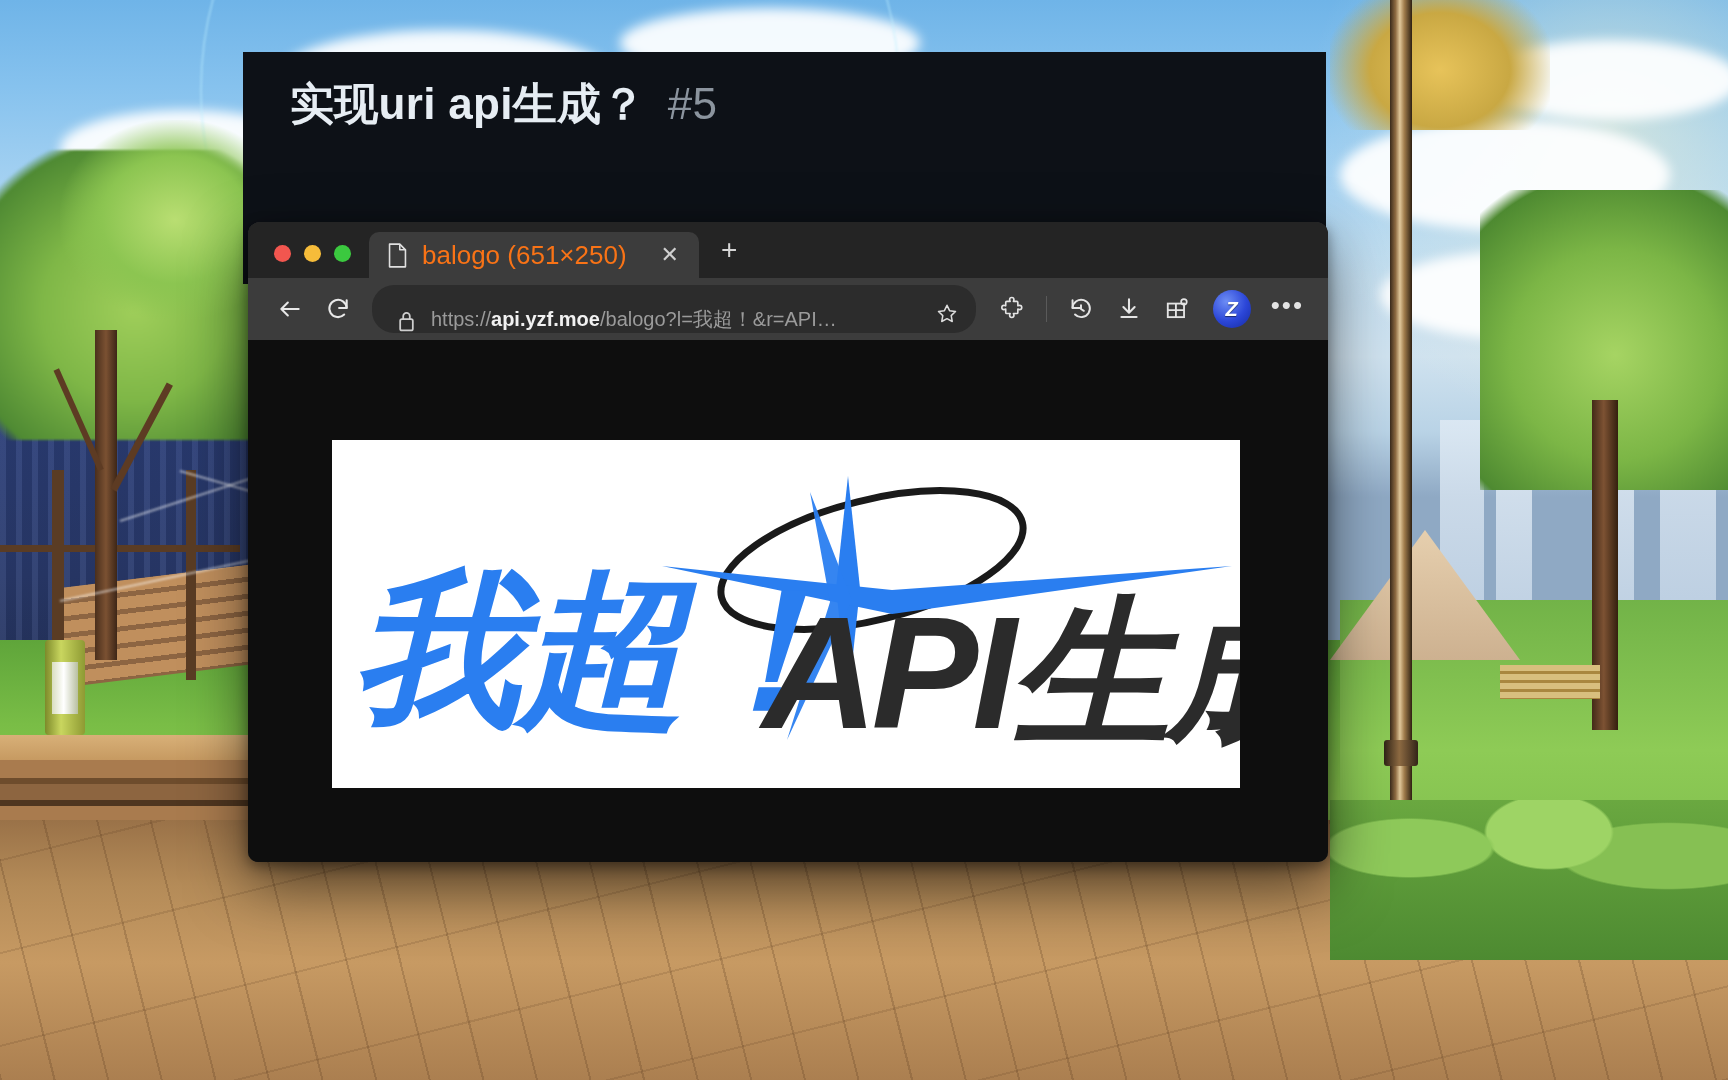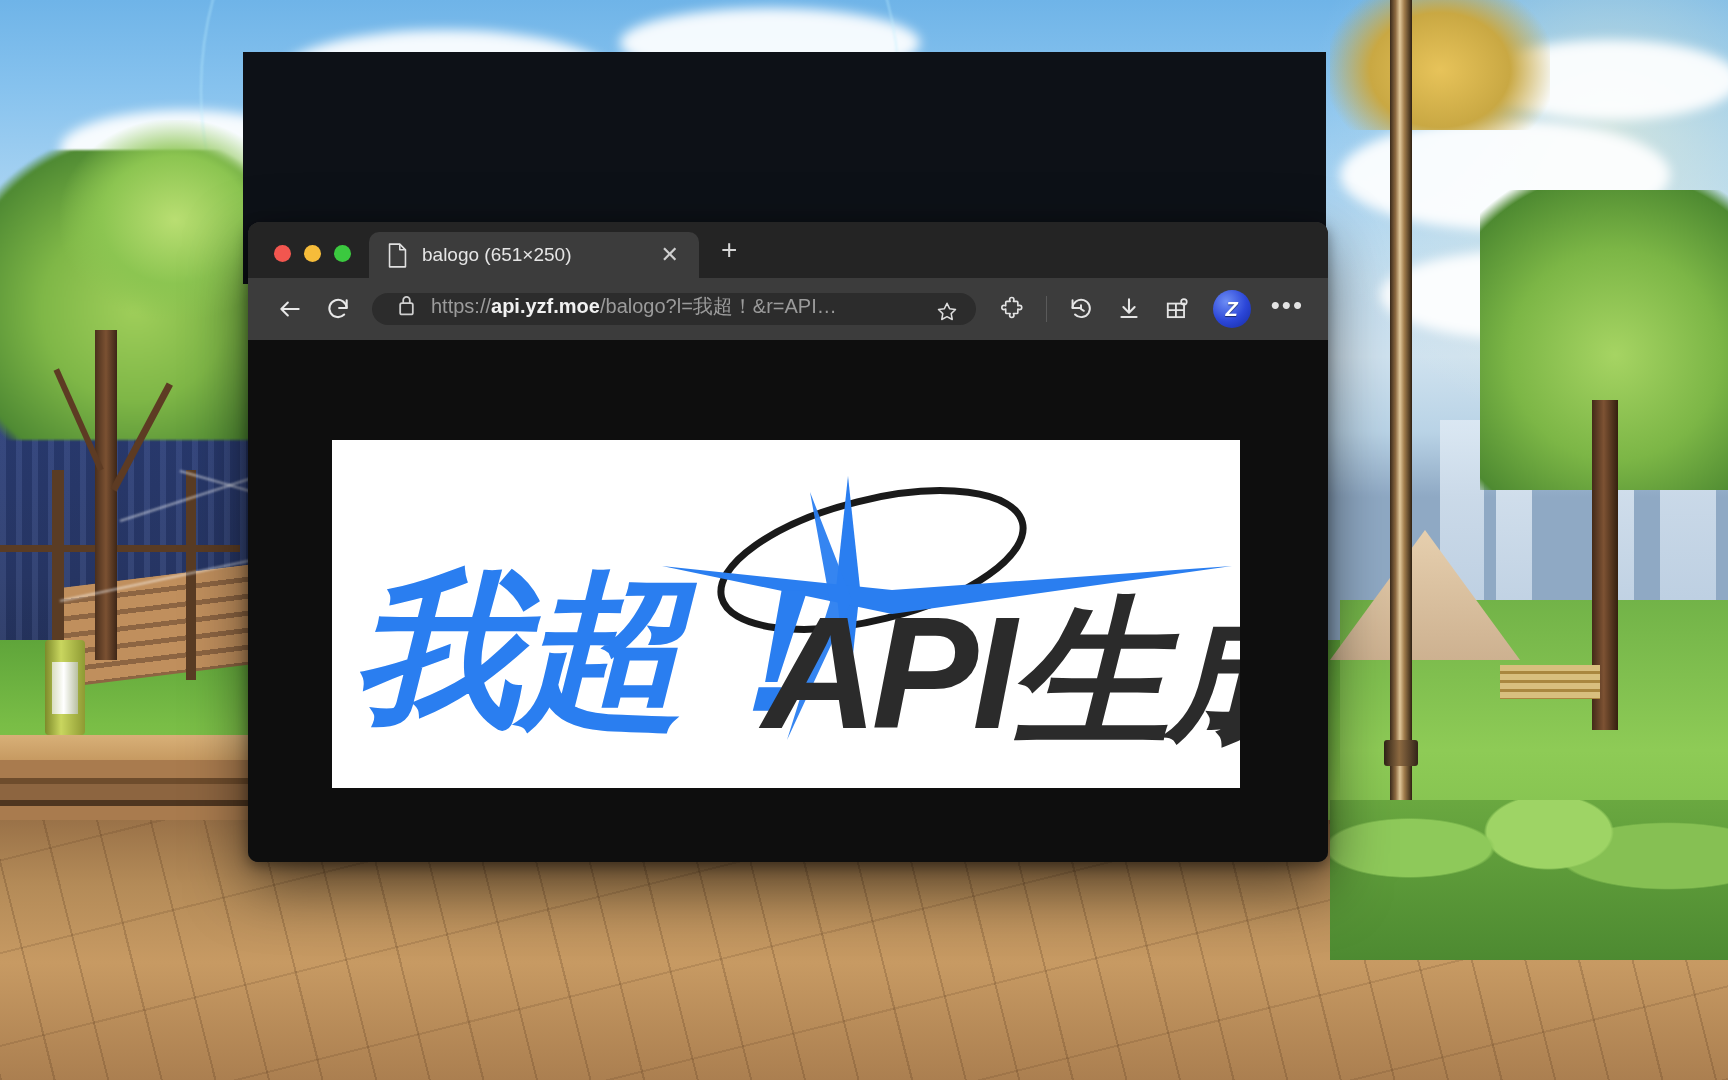--- a/index.html
+++ b/index.html
@@ -214,45 +214,45 @@
   #tab-active {
     position: relative;
     height: 46px; width: 330px;
     background: #3c3c3c;
     border-radius: 10px 10px 0 0;
     display: flex; align-items: center;
     padding: 0 14px 0 18px;
     gap: 14px;
   }
   #tab-title {
-    flex: 1; color: #e5e5e5; font-size: 19px;
+    flex: 1; color: #f97316; font-size: 26px;
     white-space: nowrap; overflow: hidden; text-overflow: ellipsis;
   }
   #tab-close { color:#cfcfcf; font-size: 22px; line-height:1; padding: 2px 6px; cursor: pointer; }
   #new-tab {
     color:#d6d6d6; font-size: 28px; line-height: 1;
     padding: 0 0 14px 22px; cursor: pointer;
   }
 
   #toolbar {
     height: 62px; background: #3c3c3c;
     display: flex; align-items: center;
     padding: 0 18px 0 20px; gap: 4px;
   }
   .tb-btn {
     width: 44px; height: 44px;
     display: flex; align-items: center; justify-content: center;
     color: #e4e4e4; cursor: pointer; border-radius: 50%;
     flex: none;
   }
   #omnibox {
-    flex: 1; height: 32px; margin: 0 10px 0 8px;
+    flex: 1; height: 48px; margin: 0 10px 0 8px;
     background: #2c2c2c; border-radius: 22px;
-    display: flex; align-items: flex-start; gap: 14px;
-    padding: 0 10px 8px 24px;
+    display: flex; align-items: flex-end; gap: 14px;
+    padding: 0 10px 0 24px;
     min-width: 0;
   }
   #url-text {
     flex:1; font-size: 20px; color:#9b9b9b; white-space: nowrap;
     overflow:hidden; text-overflow: clip;
   }
   #url-text .host { color:#f1f1f1; font-weight: 700; }
   #star-btn { width: 38px; height: 38px; display:flex; align-items:center; justify-content:center; color:#ddd; cursor:pointer; flex:none;}
   .tb-sep { width:1px; height:26px; background:#5a5a5a; margin: 0 8px; flex:none;}
   #avatar {
@@ -338,20 +338,23 @@
   <div id="pavement"></div>
   <div id="bushes"></div>
 
   <div class="flare" style="left:120px;top:520px;width:520px;transform:rotate(-18deg);"></div>
   <div class="flare" style="left:60px;top:600px;width:420px;transform:rotate(-12deg);"></div>
   <div class="flare" style="left:180px;top:470px;width:380px;transform:rotate(16deg);"></div>
 </div>
 
 <div id="issue-panel">
 
+  <div id="issue-title">
+    <span>实现uri api生成？</span><span id="issue-number">#5</span>
+  </div>
 
 </div>
 
 <div id="browser">
 
   <div id="tabstrip">
     <div id="traffic">
       <span class="tl" id="tl-red"></span>
       <span class="tl" id="tl-yellow"></span>
       <span class="tl" id="tl-green"></span>

